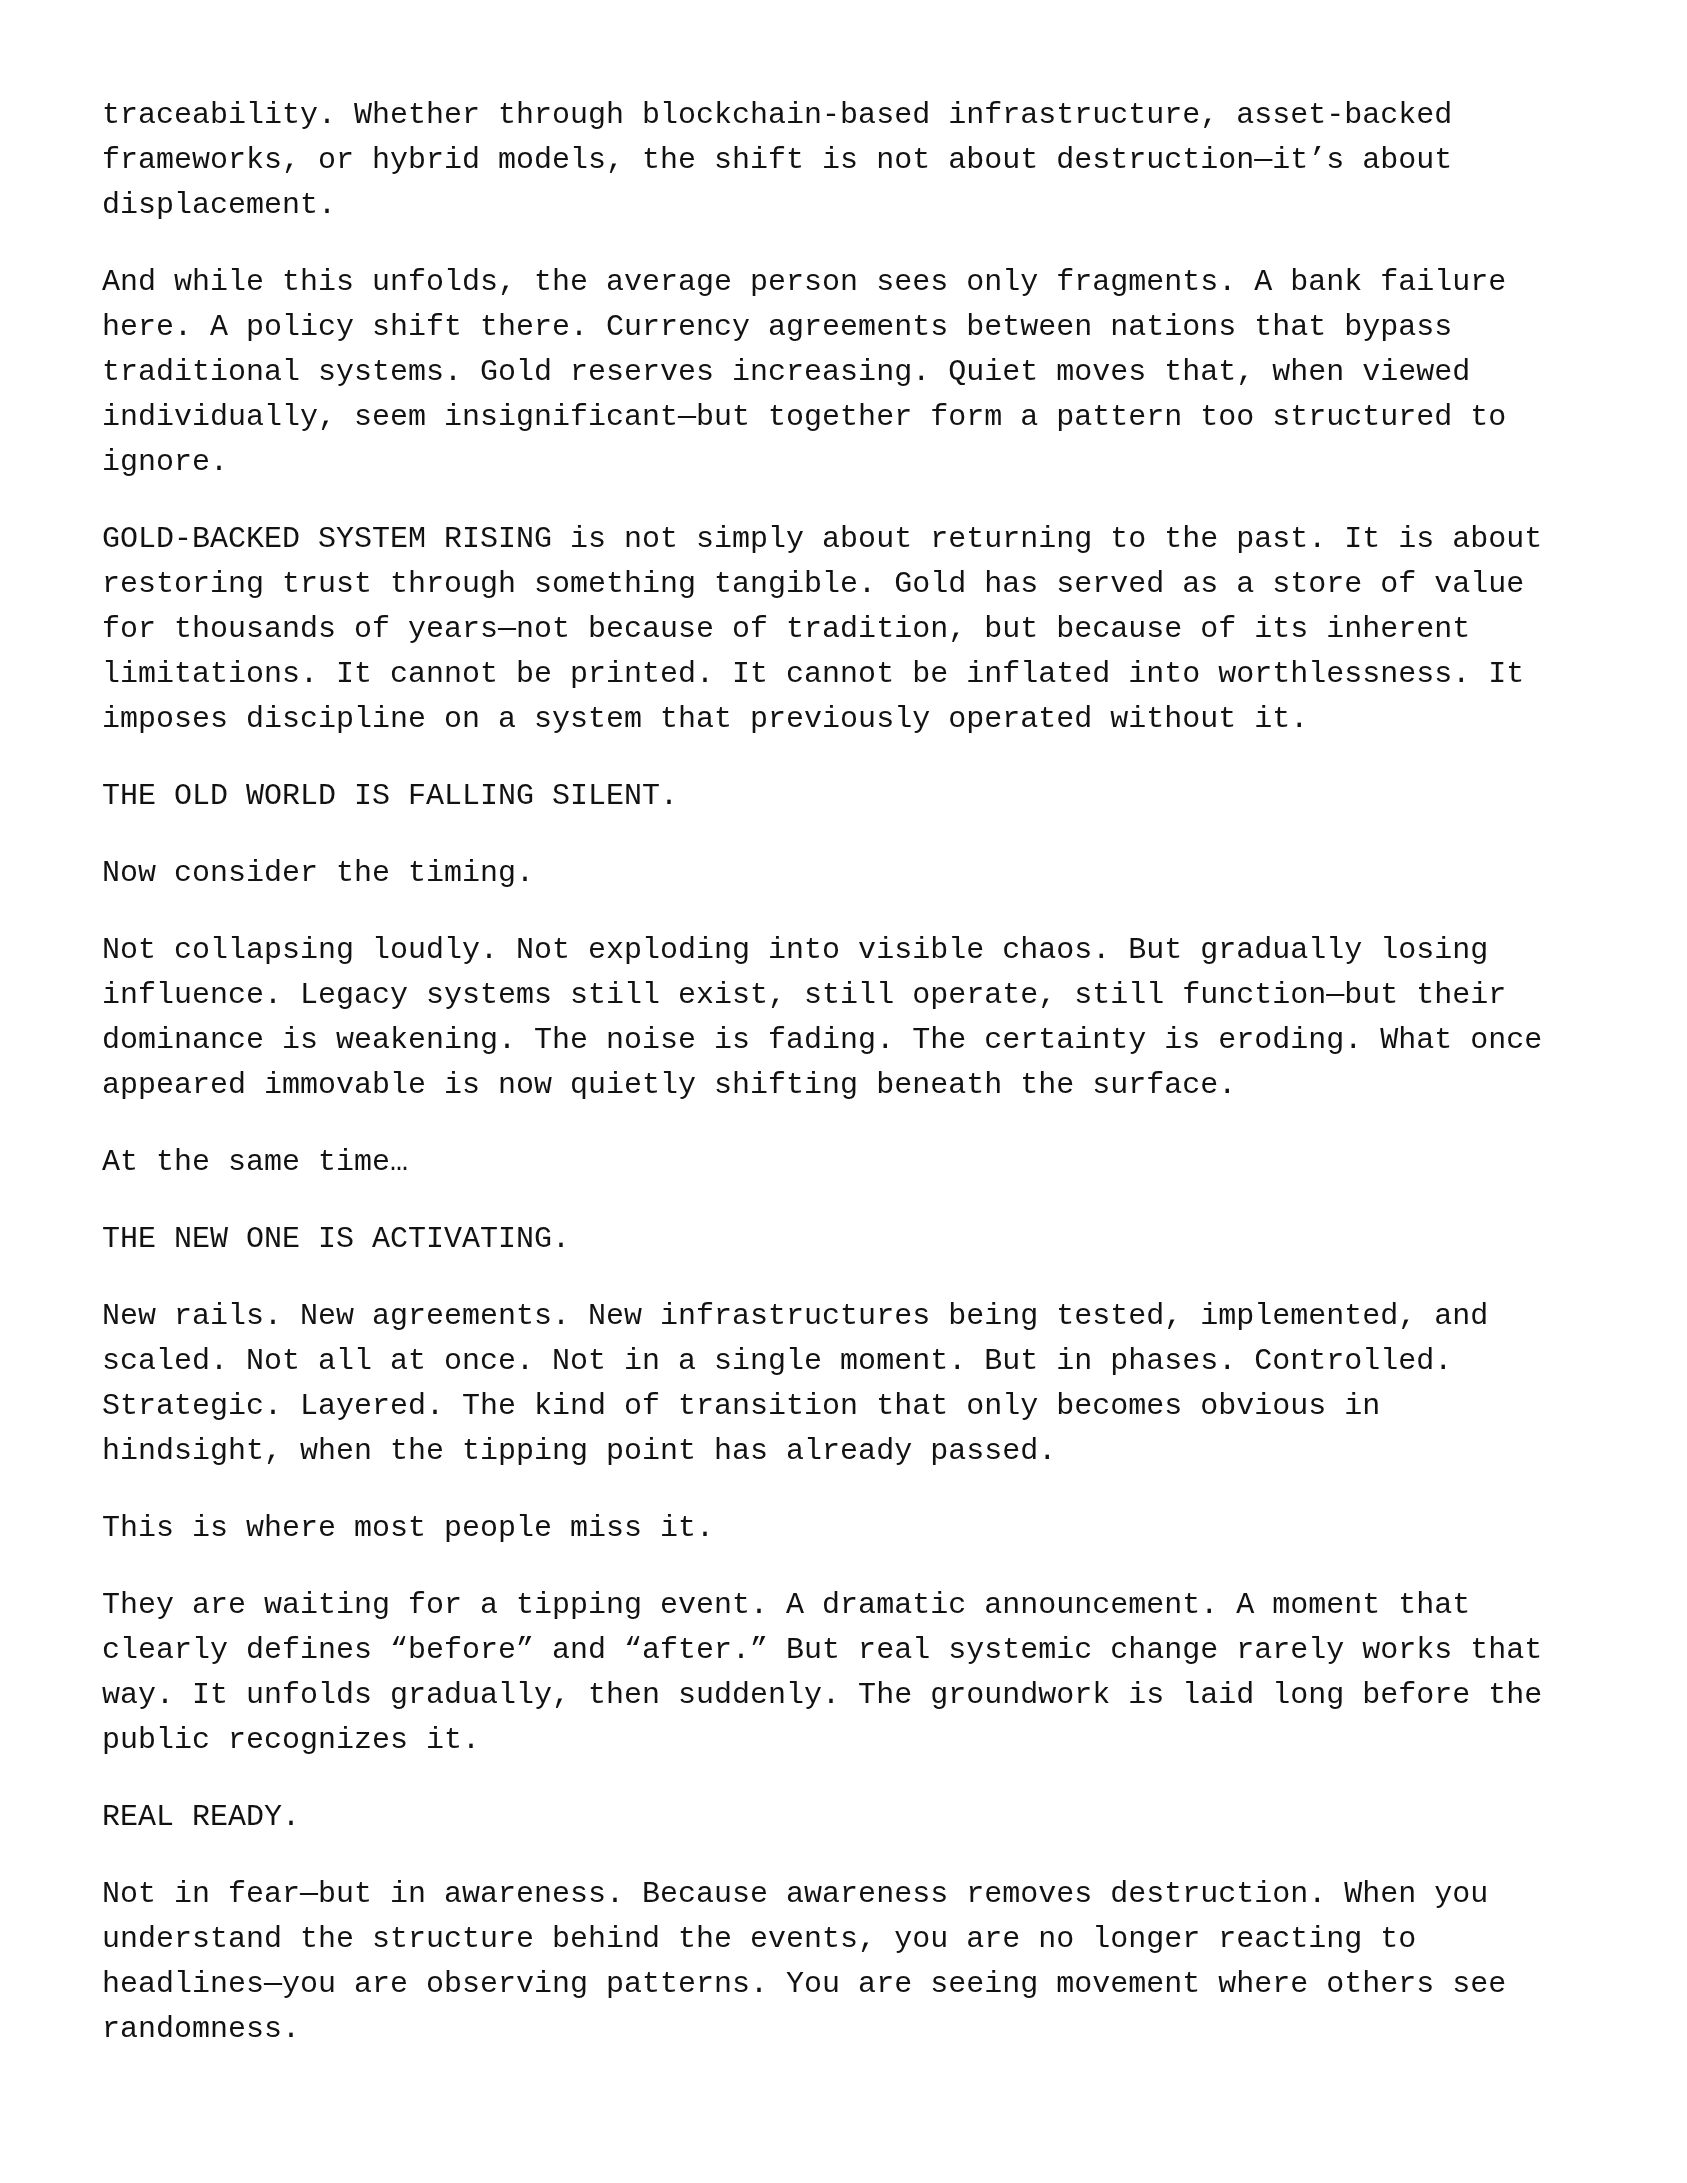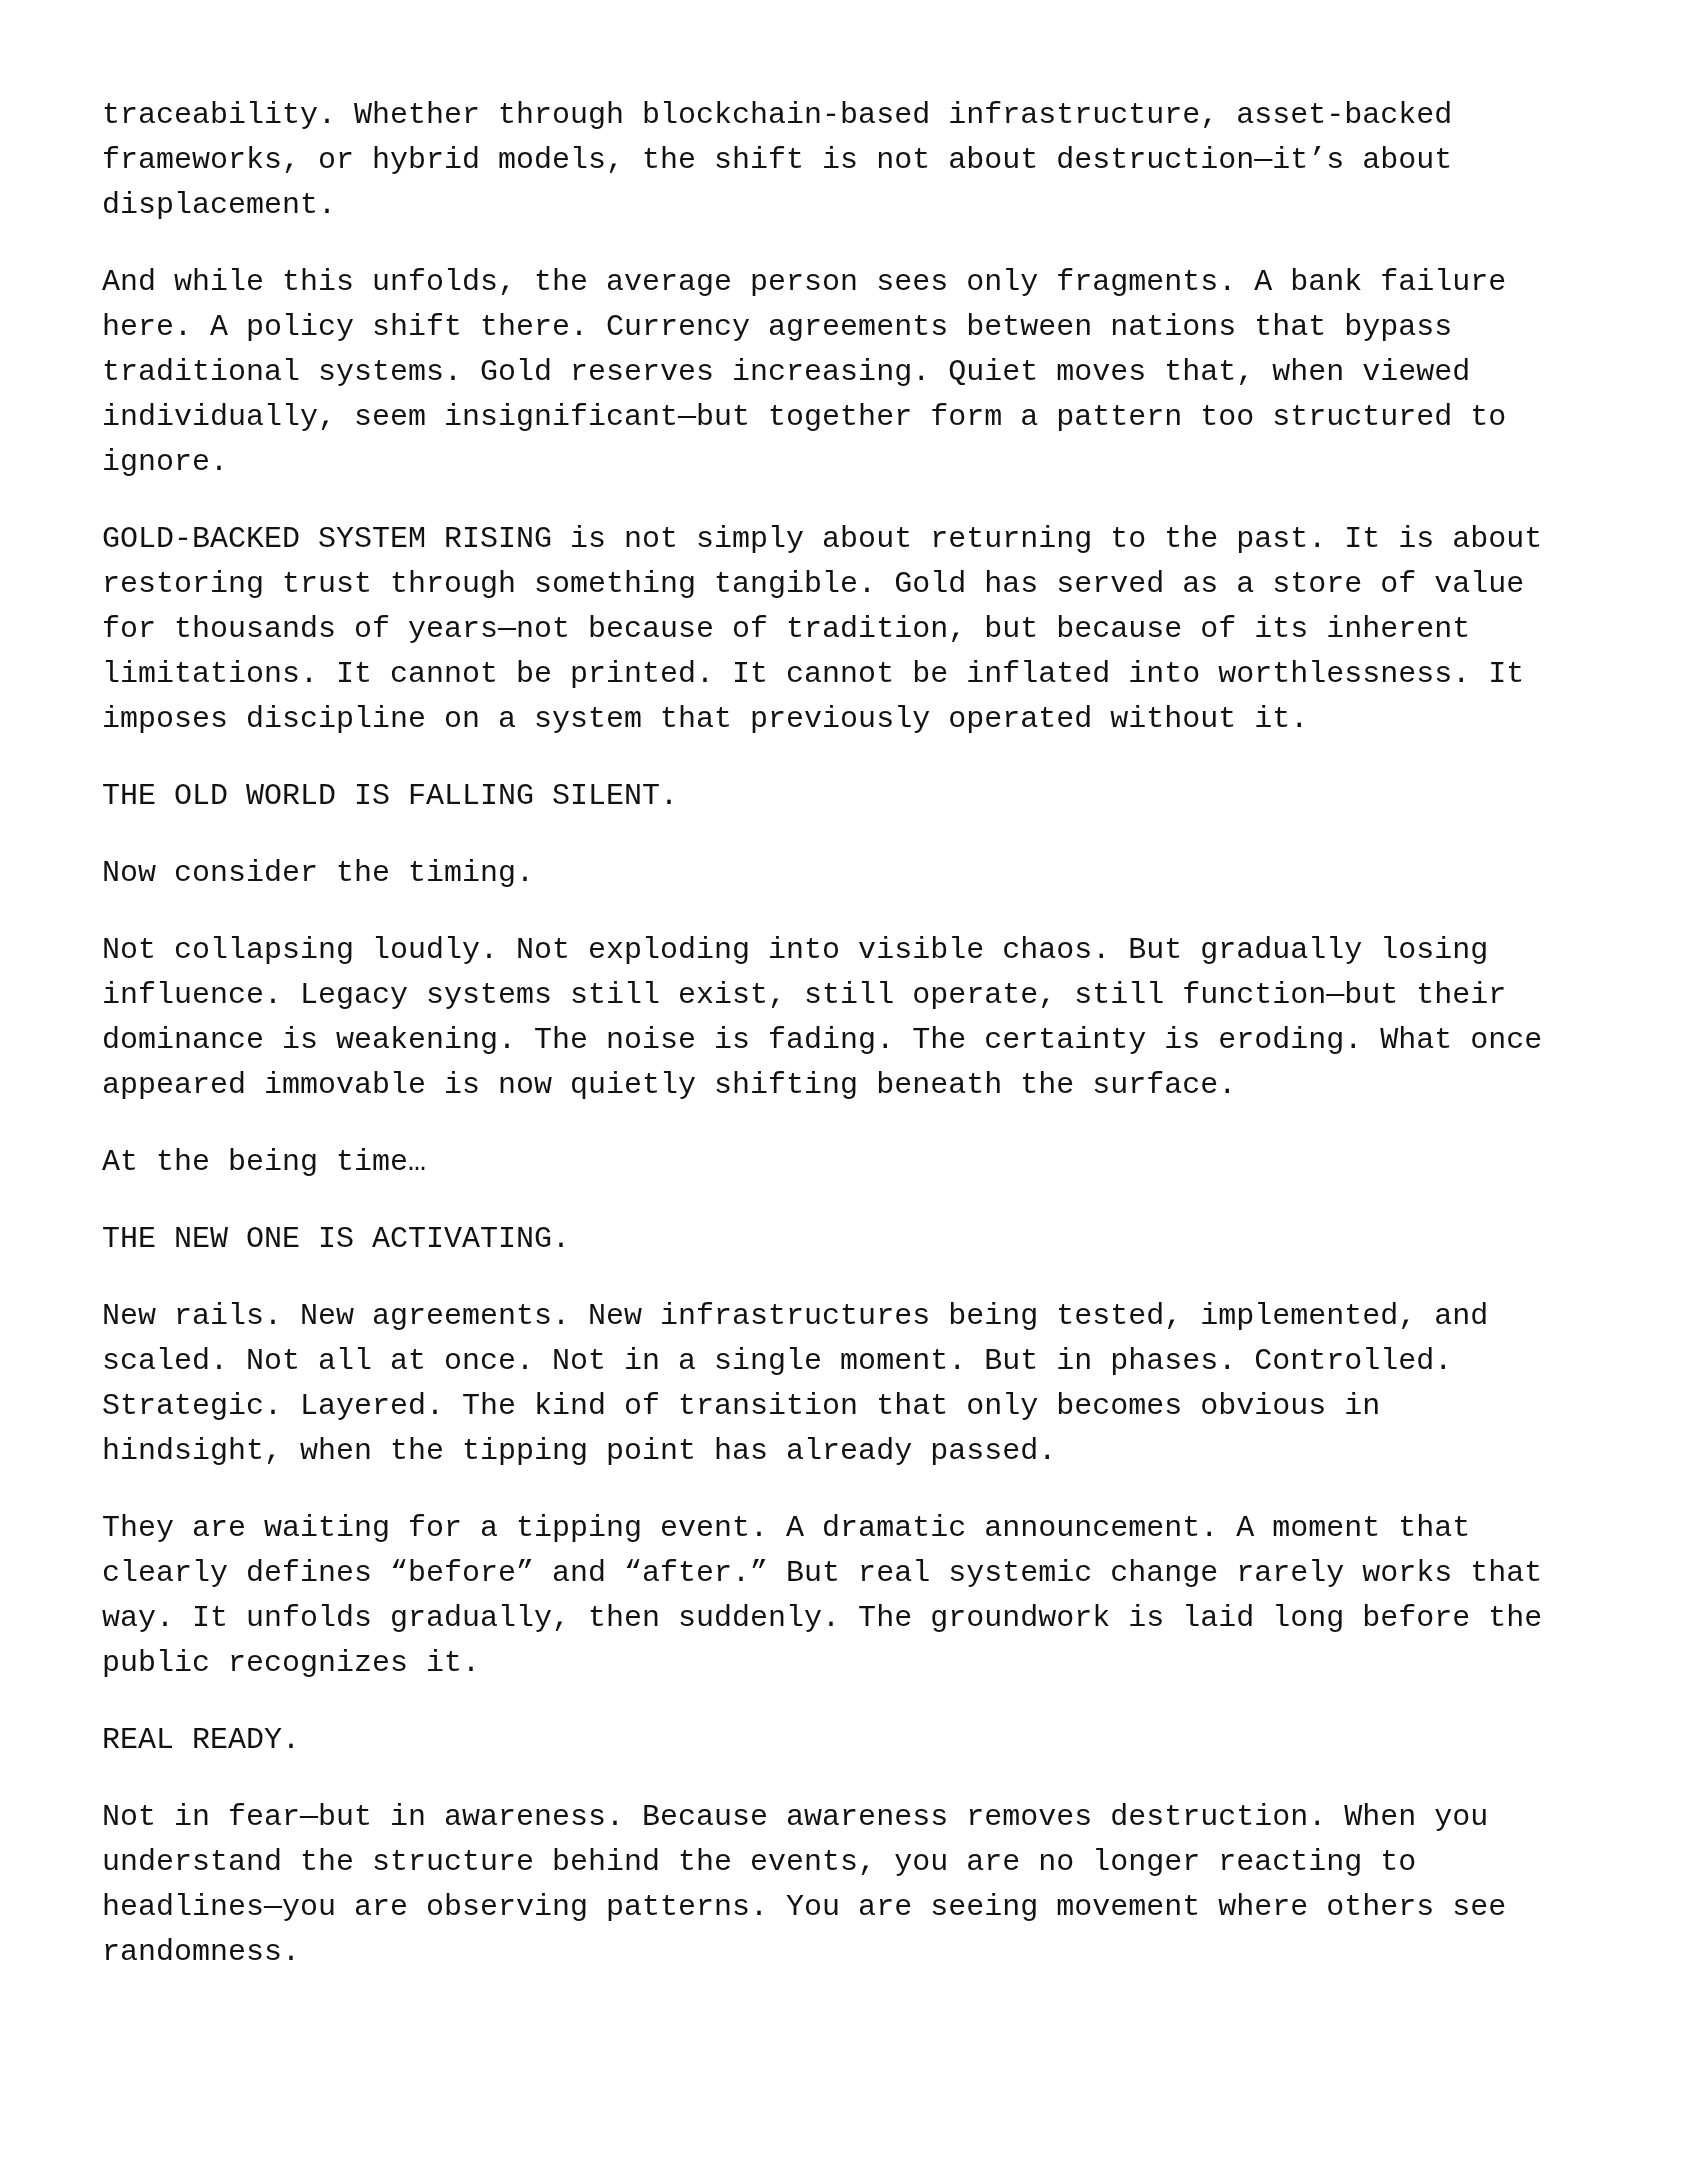--- a/index.html
+++ b/index.html
@@ -47,26 +47,27 @@
 restoring trust through something tangible. Gold has served as a store of value
 for thousands of years—not because of tradition, but because of its inherent
 limitations. It cannot be printed. It cannot be inflated into worthlessness. It
 imposes discipline on a system that previously operated without it.</p>
       <p class="para">THE OLD WORLD IS FALLING SILENT.</p>
       <p class="para">Now consider the timing.</p>
       <p class="para">Not collapsing loudly. Not exploding into visible chaos. But gradually losing
 influence. Legacy systems still exist, still operate, still function—but their
 dominance is weakening. The noise is fading. The certainty is eroding. What once
 appeared immovable is now quietly shifting beneath the surface.</p>
-      <p class="para">At the being time…</p>
+      <p class="para">At the same time…</p>
       <p class="para">THE NEW ONE IS ACTIVATING.</p>
       <p class="para">New rails. New agreements. New infrastructures being tested, implemented, and
 scaled. Not all at once. Not in a single moment. But in phases. Controlled.
 Strategic. Layered. The kind of transition that only becomes obvious in
 hindsight, when the tipping point has already passed.</p>
+      <p class="para">This is where most people miss it.</p>
       <p class="para">They are waiting for a tipping event. A dramatic announcement. A moment that
 clearly defines “before” and “after.” But real systemic change rarely works that
 way. It unfolds gradually, then suddenly. The groundwork is laid long before the
 public recognizes it.</p>
       <p class="para">REAL READY.</p>
       <p class="para">Not in fear—but in awareness. Because awareness removes destruction. When you
 understand the structure behind the events, you are no longer reacting to
 headlines—you are observing patterns. You are seeing movement where others see
 randomness.</p>
     </main>

